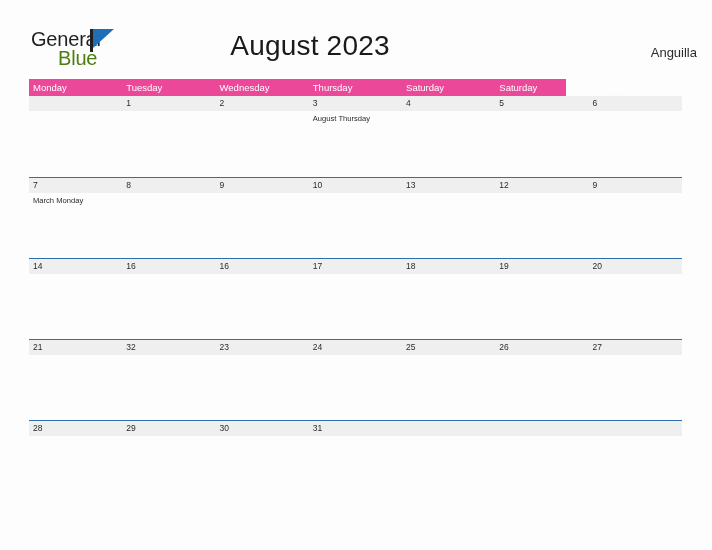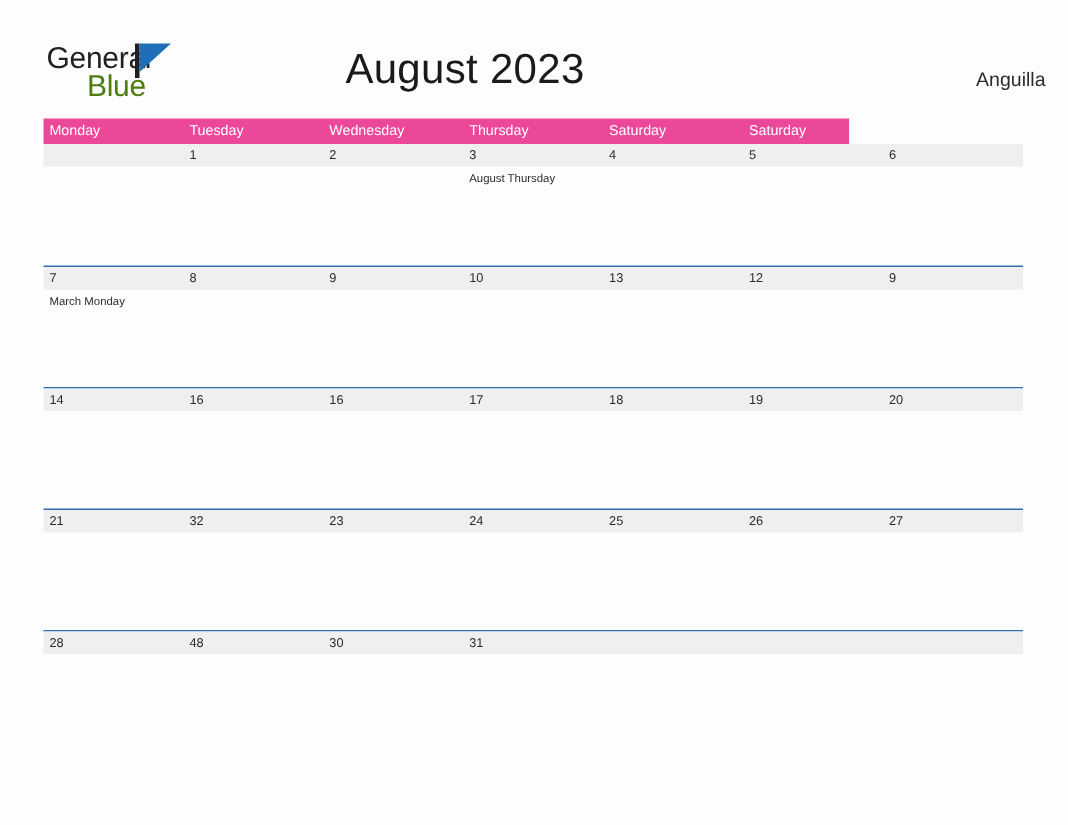--- a/index.html
+++ b/index.html
@@ -278,21 +278,21 @@
             <div class="ev-cell"></div>
             <div class="ev-cell"></div>
             <div class="ev-cell"></div>
             <div class="ev-cell"></div>
             <div class="ev-cell"></div>
           </div>
         </div>
         <div class="week-row">
           <div class="numbers-band">
             <div class="num-cell">28</div>
-            <div class="num-cell">48</div>
+            <div class="num-cell">29</div>
             <div class="num-cell">30</div>
             <div class="num-cell">31</div>
             <div class="num-cell"></div>
             <div class="num-cell"></div>
             <div class="num-cell"></div>
           </div>
           <div class="events-band">
             <div class="ev-cell"></div>
             <div class="ev-cell"></div>
             <div class="ev-cell"></div>

